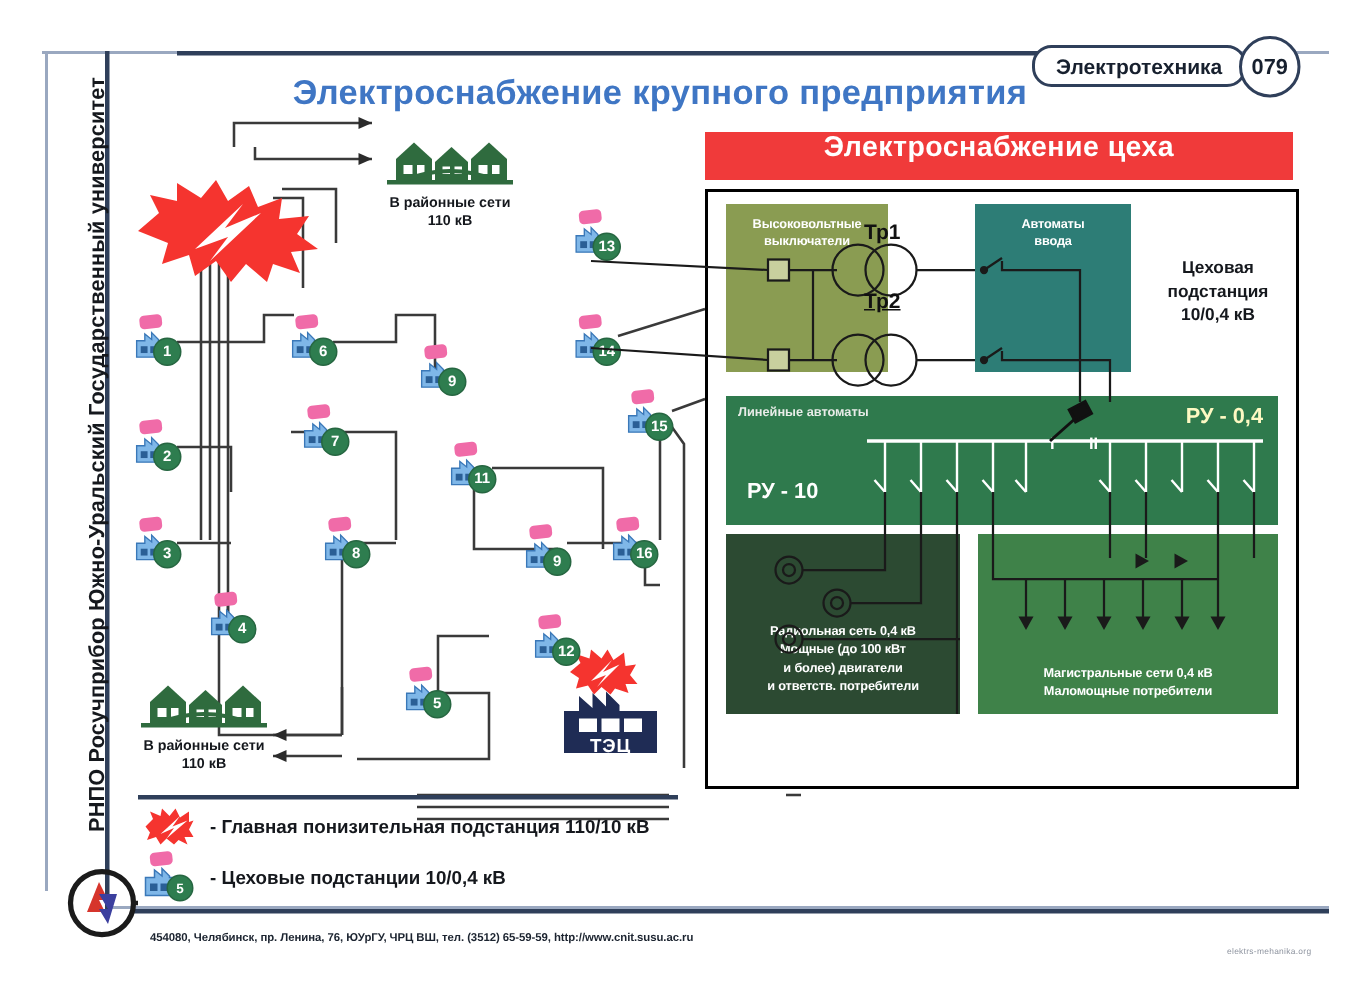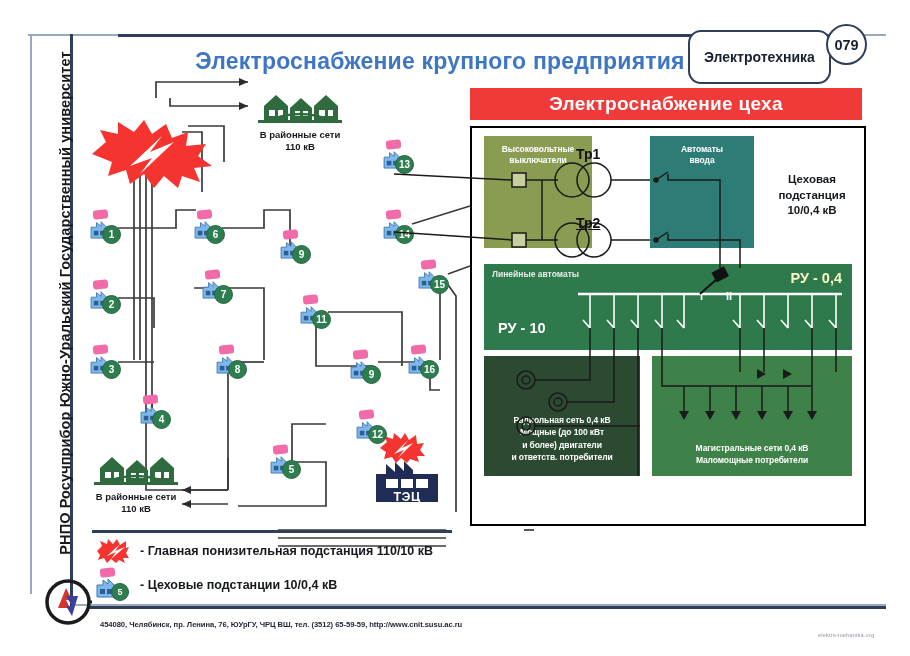--- a/index.html
+++ b/index.html
@@ -15,34 +15,34 @@
   .vrule{position:absolute;left:70px;top:34px;width:3px;height:572px;background:#2f3f5a;}
   .vrule2{position:absolute;left:30px;top:34px;width:2px;height:560px;background:#9aa8c0;}
 
   
   .sidebar-text{position:absolute;left:-215px;top:295px;width:560px;
     transform:rotate(-90deg);transform-origin:center center;
     font-size:14.5px;font-weight:bold;letter-spacing:.1px;color:#15181d;
     text-align:center;white-space:nowrap;}
 
   
-  .hdr-pill{position:absolute;left:688px;top:30px;height:24px;padding:13px 14px;
+  .hdr-pill{position:absolute;left:688px;top:30px;height:24px;padding:0 14px;
     border:2.5px solid #2f3f5a;border-radius:13px;background:#fff;
     display:flex;align-items:center;font-size:14px;font-weight:bold;color:#17202e;z-index:4;}
   .hdr-circle{position:absolute;left:826px;top:24px;width:37px;height:37px;border-radius:50%;
     border:2.5px solid #2f3f5a;background:#fff;display:flex;align-items:center;justify-content:center;
     font-size:14.5px;font-weight:bold;color:#17202e;z-index:5;}
 
   
   .title{position:absolute;left:180px;top:48px;width:520px;text-align:center;
     font-size:23px;font-weight:bold;color:#3f76c4;letter-spacing:.2px;}
 
   
   .banner{position:absolute;left:470px;top:88px;width:392px;height:32px;background:#f03a3a;
-    display:flex;align-items:center;justify-content:center;}
+    display:flex;align-items:flex-start;justify-content:center;}
   .banner span{color:#fff;font-size:19px;font-weight:bold;letter-spacing:.3px;}
 
   
   .panel{position:absolute;left:470px;top:126px;width:392px;height:396px;
     background:#fff;border:2px solid #000000;}
   .blk{position:absolute;box-sizing:border-box;}
   .blk-label{position:absolute;color:#ffffff;font-size:8.5px;line-height:1.25;
     text-align:center;font-weight:bold;letter-spacing:-.1px;}
 
   .box-hv{left:12px;top:8px;width:108px;height:112px;background:#8a9c52;}
@@ -543,21 +543,21 @@
         <path d="M264 292 l-5 -9 h10 z"></path>
           <path d="M290 292 l-5 -9 h10 z"></path>
         <path d="M316 292 l-5 -9 h10 z"></path>
           <path d="M340 292 l-5 -9 h10 z"></path>
         <path d="M294 246 l-9 -5 v10 z"></path>
           <path d="M320 246 l-9 -5 v10 z"></path>
       </g>
     </svg>
 
     <div class="cap-tr" style="left:104px;top:18px;">Тр1</div>
-    <div class="cap-tr" style="left:104px;top:87px;text-decoration:underline;">Тр2</div>
+    <div class="cap-tr" style="left:104px;top:64px;text-decoration:underline;">Тр2</div>
 
     <div class="cap-sub" style="white-space:pre-line;">Цеховая
 подстанция
 10/0,4 кВ</div>
   </div>
 
   <div class="leg-rule"></div>
 
   <div class="leg-row" style="left:96px;top:538px;">
     <svg width="34" height="26" viewBox="0 0 34 26">

